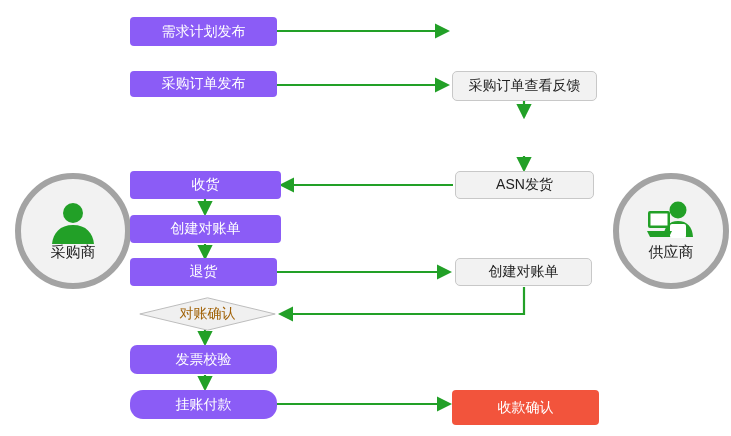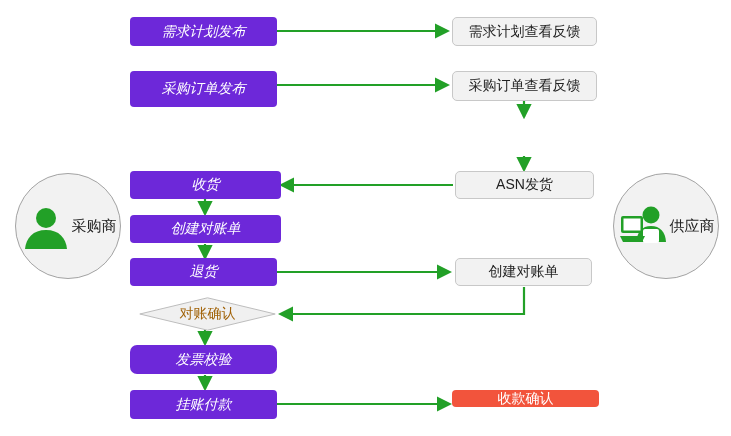--- a/index.html
+++ b/index.html
@@ -29,25 +29,24 @@
     position: absolute;
     box-sizing: border-box;
     display: flex;
     align-items: center;
     justify-content: center;
     text-align: center;
     line-height: 1.1;
     white-space: nowrap;
   }
   .node-green {
-    background: #6d28d9;
+    background: #8b5cf6;
     color: #ffffff;
     border-radius: 4px;
     font-size: 14px;
-    font-style: italic;
   }
   .node-gray {
     background: #f2f2f2;
     color: #222222;
     border: 1px solid #c8c8c8;
     border-radius: 5px;
     font-size: 14px;
   }
   .node-orange {
     background: #f2543c;
@@ -77,23 +76,23 @@
   }
   .diamond-green .diamond-label { color: #ffffff; }
   .diamond-gray .diamond-label { color: #a16207; }
 
   .actor {
     position: absolute;
     width: 104px;
     height: 104px;
     border-radius: 50%;
     background: #f2f2f2;
-    border: 1px solid #a3a3a3;
+    border: 6px solid #a3a3a3;
     display: flex;
-    flex-direction: row;
+    flex-direction: column;
     align-items: center;
     justify-content: center;
   }
   .actor-icon {
     width: 52px;
     height: 44px;
     display: block;
     margin-bottom: -2px;
   }
   .actor-label {
@@ -158,25 +157,22 @@
       <rect x="5.5" y="13.5" width="17" height="12" fill="#ffffff"></rect>
       <path d="M2 31 L27 31 L24 37 L5 37 Z" fill="#22a027"></path>
     </svg>
     <div class="actor-label">供应商</div>
   </div>
 
   <div class="node node-green" style="left:130px; top:17px; width:147px; height:29px;">
     <span>需求计划发布</span>
   </div>
 
-  <div class="node node-gray" style="left:452px; top:17px; width:145px; height:29px;">
-    <span>需求计划查看反馈</span>
-  </div>
-
-  <div class="node node-green" style="left:130px; top:71px; width:147px; height:36px;">
+
+  <div class="node node-green" style="left:130px; top:71px; width:147px; height:26px;">
     <span>采购订单发布</span>
   </div>
 
   <div class="node node-gray" style="left:452px; top:71px; width:145px; height:30px;">
     <span>采购订单查看反馈</span>
   </div>
 
 
   <div class="node node-gray" style="left:455px; top:171px; width:139px; height:28px;">
     <span>ASN发货</span>
@@ -202,21 +198,21 @@
     <svg width="137" height="34" viewBox="0 0 137 34" xmlns="http://www.w3.org/2000/svg">
       <polygon points="68.5,0.8 136.2,17 68.5,33.2 0.8,17" fill="#f0f0f0" stroke="#bdbdbd" stroke-width="1"></polygon>
     </svg>
     <div class="diamond-label">对账确认</div>
   </div>
 
   <div class="node node-green" style="left:130px; top:345px; width:147px; height:29px;border-radius:7px;">
     <span>发票校验</span>
   </div>
 
-  <div class="node node-green" style="left:130px; top:390px; width:147px; height:29px;">
+  <div class="node node-green" style="left:130px; top:390px; width:147px; height:29px;border-radius:13px;">
     <span>挂账付款</span>
   </div>
 
-  <div class="node node-orange" style="left:452px; top:390px; width:147px; height:17px;text-align:right;">
+  <div class="node node-orange" style="left:452px; top:390px; width:147px; height:35px;text-align:right;">
     <span>收款确认</span>
   </div>
 
 </div>
 
 </body></html>

